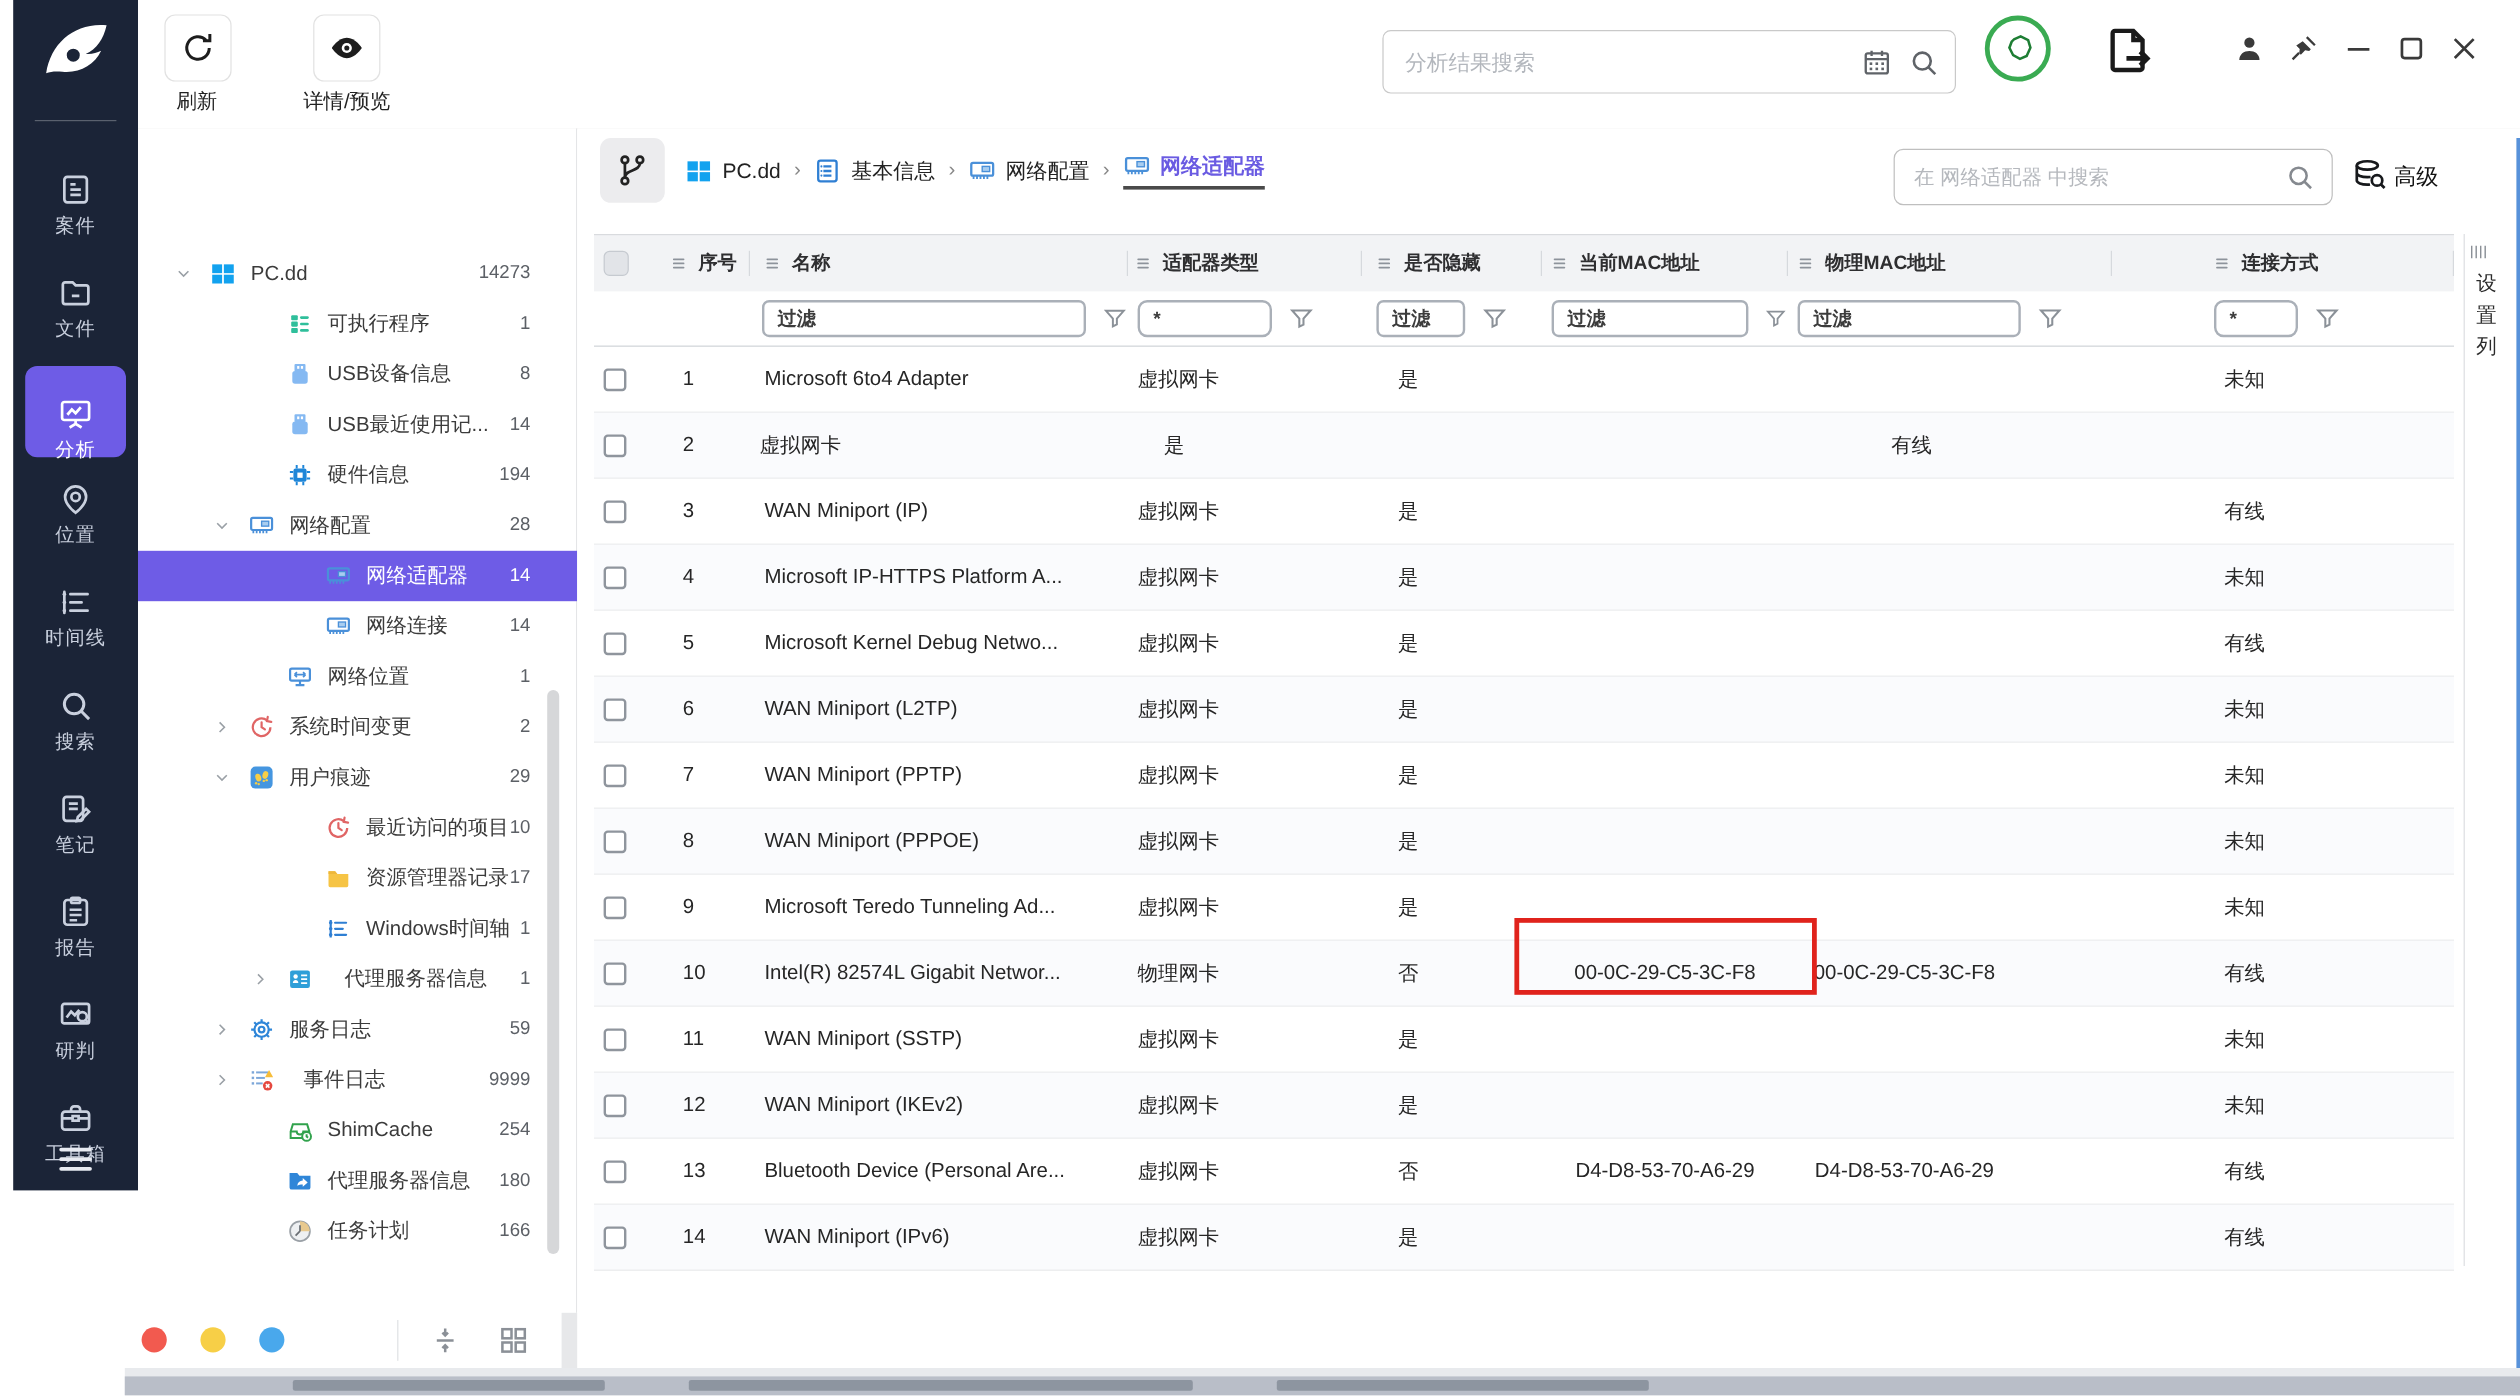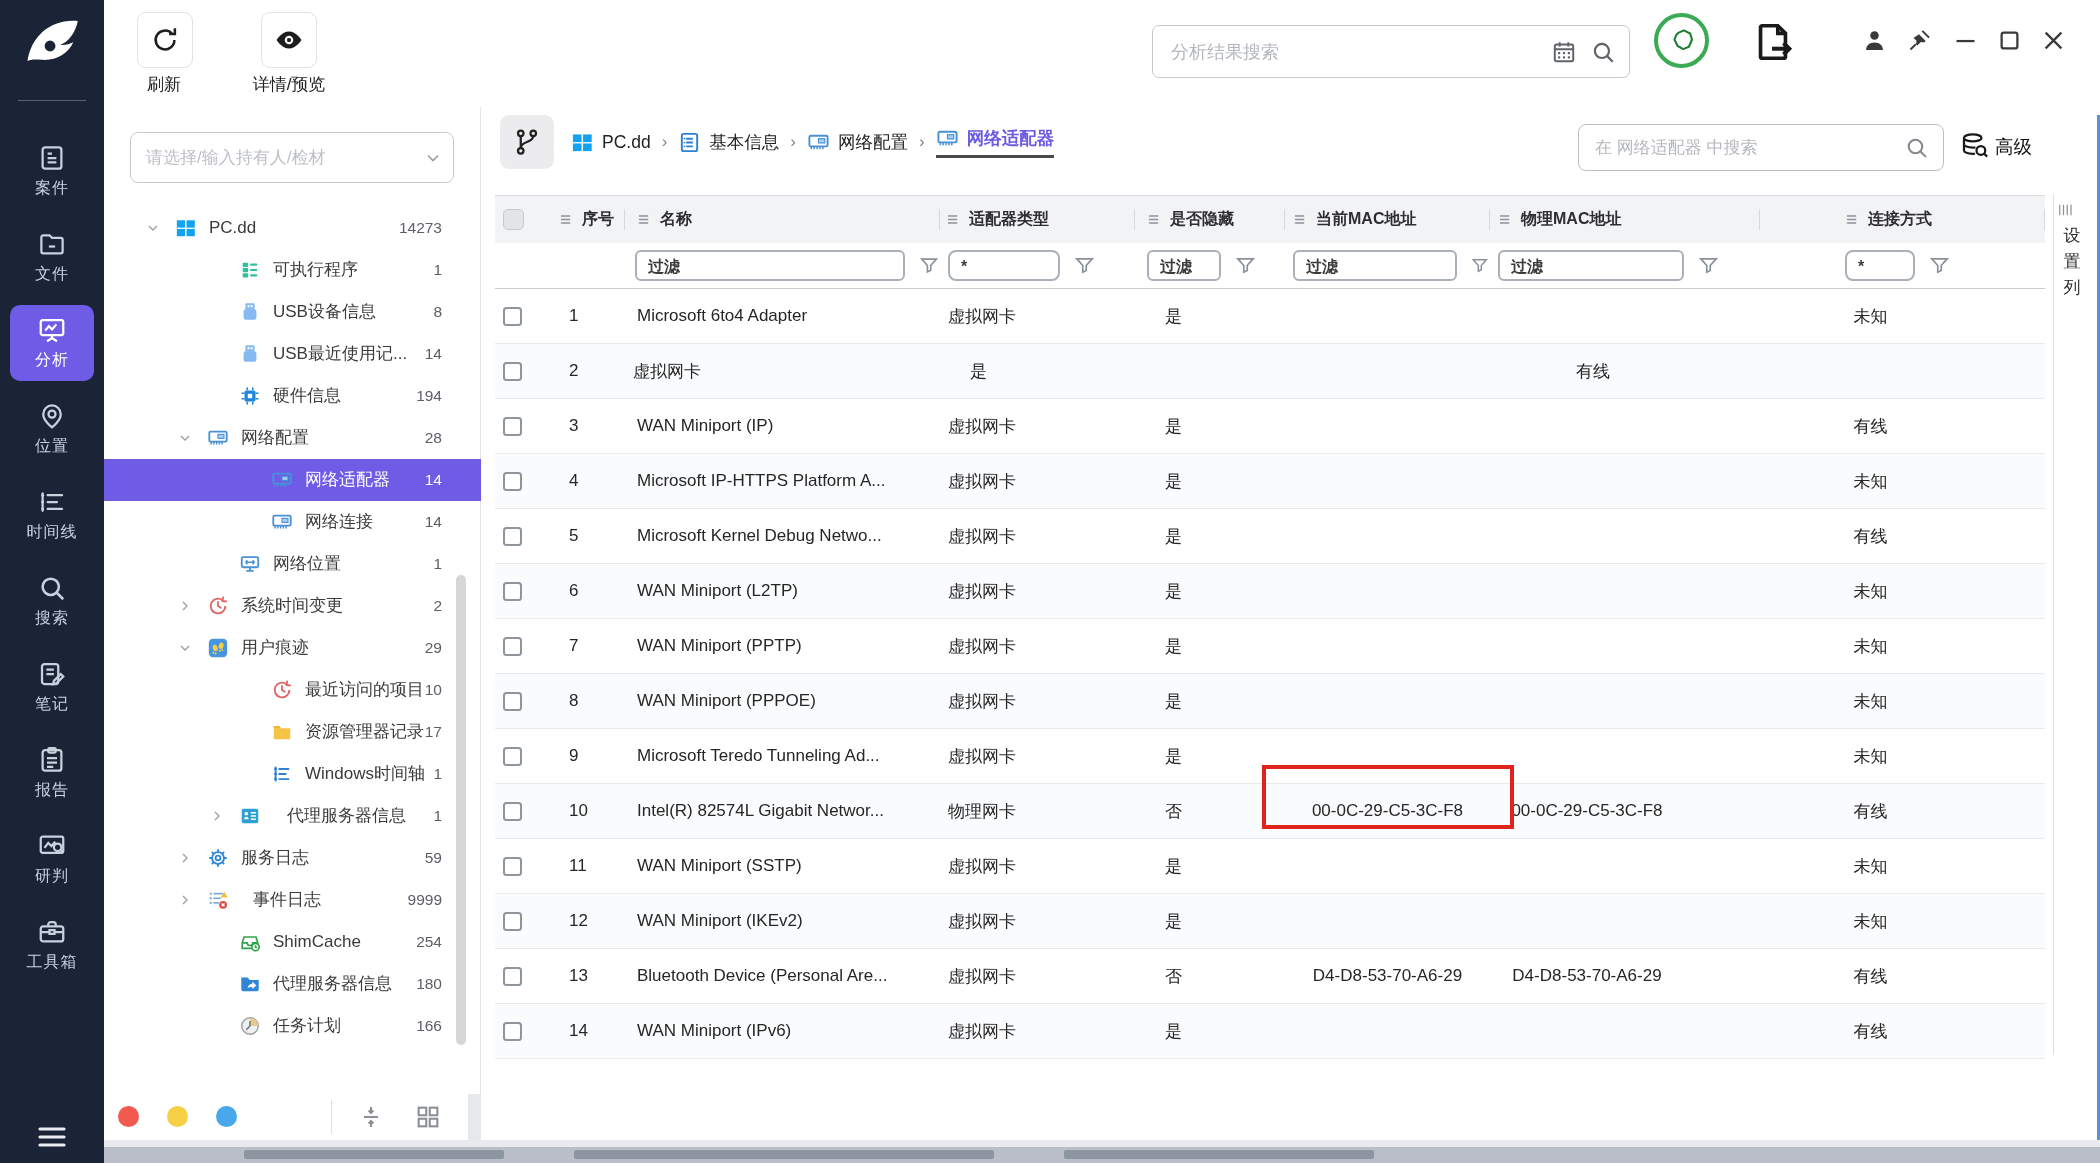--- a/index.html
+++ b/index.html
@@ -2,28 +2,28 @@
 <html><head>
 <meta charset="utf-8">
 <style>
   html,body{margin:0;padding:0;background:#fff;}
   body{width:2100px;height:1163px;overflow:hidden;font-family:"Liberation Sans","DejaVu Sans",sans-serif;-webkit-font-smoothing:antialiased;}
   #app{position:relative;width:2100px;height:1163px;background:#fff;}
   .ic{display:inline-flex;align-items:center;justify-content:center;}
   .ic svg{width:100%;height:100%;display:block;}
 
   
-  #rail{position:absolute;left:0;top:0;width:104px;height:1163px;background:#1b2437;z-index:5;}
+  #rail{position:absolute;left:11px;top:0;width:104px;height:992px;background:#1b2437;z-index:5;}
   #logo{position:absolute;left:21px;top:12px;width:62px;height:62px;}
   .rail-div{position:absolute;left:18px;top:100px;width:68px;height:1px;background:rgba(255,255,255,.28);}
   #nav-items{position:absolute;left:0;top:128px;width:104px;}
   .nav-item{height:86px;display:flex;flex-direction:column;align-items:center;justify-content:center;color:#c9d0de;cursor:pointer;position:relative;}
   .nav-item .nav-ic{width:30px;height:30px;margin-bottom:5px;}
   .nav-item .nav-label{font-size:16px;letter-spacing:1px;}
-  .nav-item.active{color:#fff;}
+  .nav-item.active{color:#fff;justify-content:flex-end;}
   .nav-item.active::before{content:'';position:absolute;left:10px;right:10px;top:5px;bottom:5px;background:#6e5ce6;border-radius:10px;z-index:-1;}
   .nav-item.active{z-index:0;}
   #burger{position:absolute;left:36px;bottom:16px;width:32px;height:26px;color:#e8ebf2;cursor:pointer;}
 
   
   #topbar{position:absolute;left:104px;top:0;width:1996px;height:107px;background:#fff;border-bottom:1px solid #e8e8e8;}
   .tool{position:absolute;top:12px;text-align:center;cursor:pointer;}
   .tool-btn{width:54px;height:54px;border:1px solid #e2e2e2;border-radius:9px;display:flex;align-items:center;justify-content:center;color:#1d1d1d;margin:0 auto;background:#fff;}
   .tool-btn .ic{width:30px;height:30px;}
   .tool-label{margin-top:5px;font-size:17px;color:#222;white-space:nowrap;}
@@ -338,28 +338,20 @@
         </svg>
       </span>
     <span class="winctl ic" id="ctl-close">
         <svg viewBox="0 0 24 24" stroke="currentColor" stroke-width="2" fill="none">
           <path d="M5 5l14 14M19 5L5 19"></path>
         </svg>
       </span>
   </header>
 
   <aside id="treepanel">
-    <div id="holder-select">
-      <span class="ph">请选择/输入持有人/检材</span>
-      <span class="ic">
-          <svg viewBox="0 0 24 24" fill="none" stroke="currentColor" stroke-width="2">
-            <path d="M6 9l6 6 6-6"></path>
-          </svg>
-        </span>
-    </div>
     <div id="tree">
         <div class="tree-item">
           <span class="t-arrow" style="left:41px"><svg viewBox="0 0 24 24" fill="none" stroke="currentColor" stroke-width="2">
               <path d="M6 9l6 6 6-6"></path>
             </svg></span>
           <span class="t-icon ic" style="left:71px">
             <svg viewBox="0 0 24 24">
               <g fill="#12a2ef">
                 <rect x="2" y="3.6" width="9" height="8"></rect>
                 <rect x="12.6" y="3.6" width="9" height="8"></rect>

